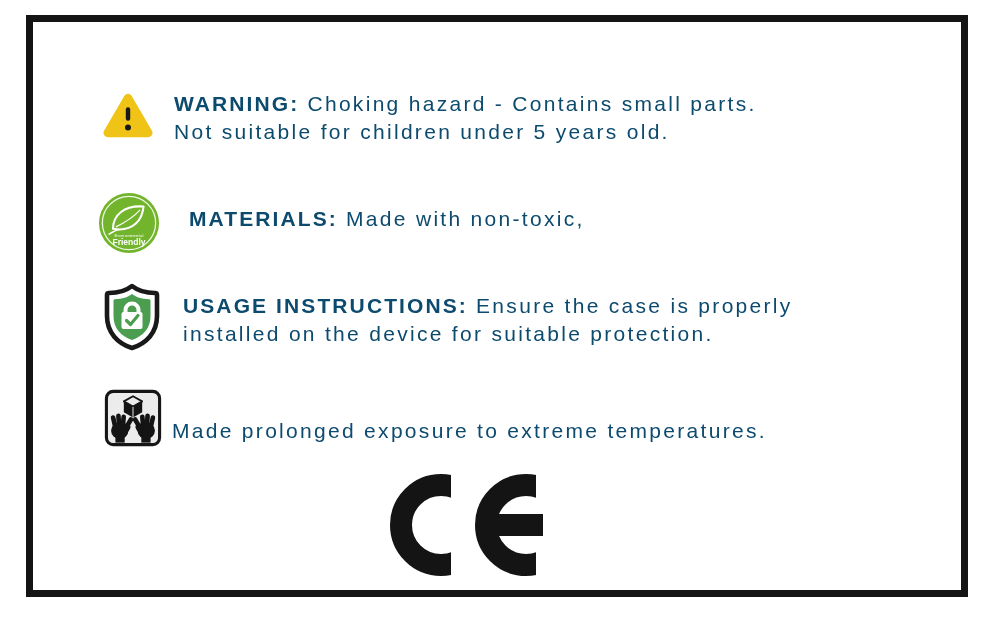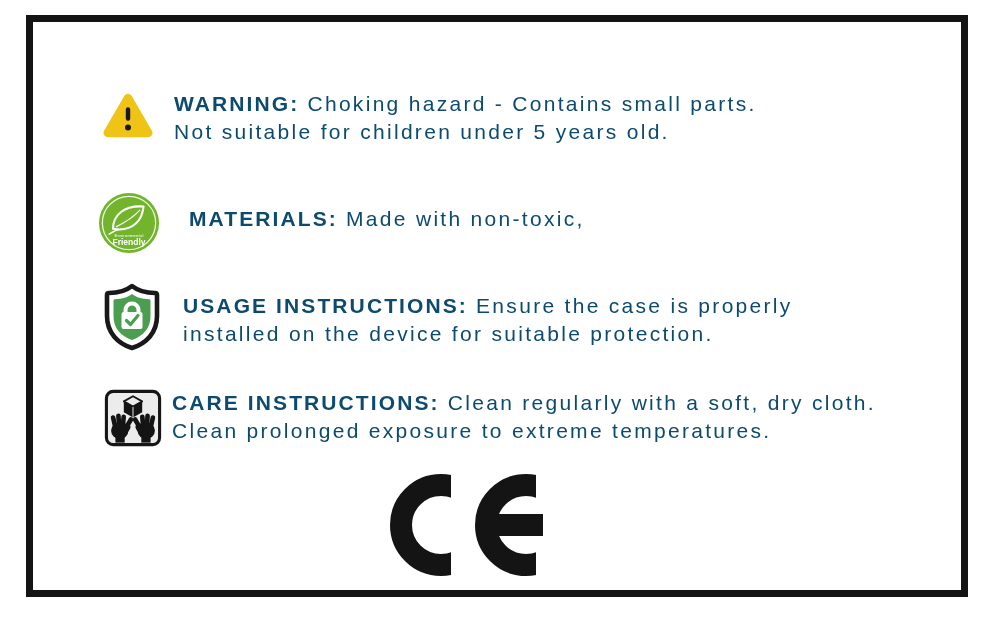--- a/index.html
+++ b/index.html
@@ -102,22 +102,22 @@
           <rect x="23.4" y="28.6" width="4.8" height="13.5" rx="2.4" transform="rotate(31 25.8 35)"></rect>
           <ellipse cx="16.3" cy="43" rx="9" ry="8.6"></ellipse>
           <rect x="19.5" y="36" width="7.5" height="8.5" rx="3" transform="rotate(26 23.2 40)"></rect>
           <rect x="11.8" y="47" width="9.6" height="8.5"></rect>
         </g>
 
         <use href="#hand-l" transform="translate(60 0) scale(-1 1)"></use>
       </svg>
     </div>
     <p class="text-block" style="left:172px;top:389px;margin:0;">
-      <span><strong>CARE INSTRUCTIONS:</strong> <span>Clean regularly with a soft, dry cloth.</span></span><br>
-      <span>Clean prolonged exposure to extreme temperatures.</span>
+      <br>
+      <span>Made prolonged exposure to extreme temperatures.</span>
     </p>
   </section>
 
   <div class="ce" role="img" aria-label="CE">
     <svg width="156" height="106" viewBox="0 0 156 106">
 
       <circle cx="51" cy="53" r="40" fill="none" stroke="#141414" stroke-width="22"></circle>
       <rect x="61" y="-2" width="44" height="110" fill="#ffffff"></rect>
 
       <circle cx="136" cy="53" r="40" fill="none" stroke="#141414" stroke-width="22"></circle>

